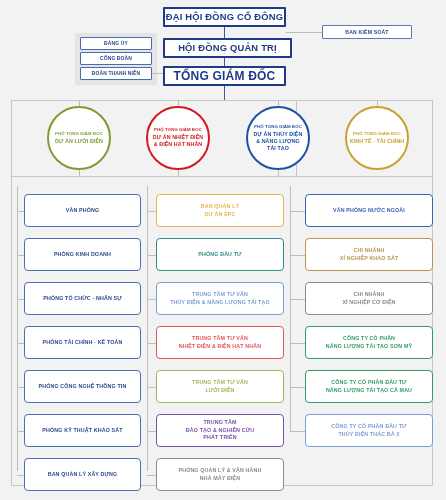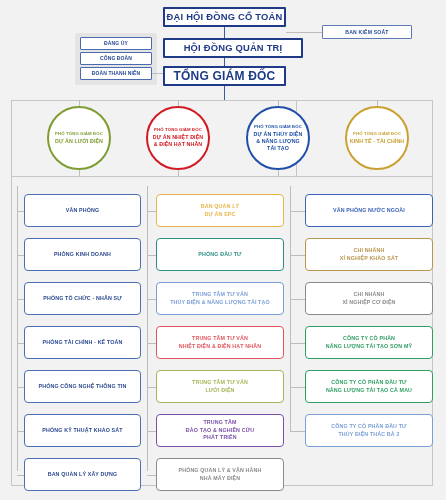--- a/index.html
+++ b/index.html
@@ -27,21 +27,21 @@
   }
 
   
   .hdr{
     border:2.2px solid #1f3a87;
     color:#1f3a87;
     font-size:9.4px;
     border-radius:1px;
   }
   #b-dhcd{left:163px;top:7px;width:123px;height:20px;}
-  #b-hdqt{left:163px;top:38px;width:140px;height:20px;}
+  #b-hdqt{left:163px;top:38px;width:129px;height:20px;}
   #b-tgd {left:163px;top:66px;width:123px;height:20px;font-size:12px;}
 
   #b-bks{
     left:322px;top:25px;width:90px;height:14px;
     border:1px solid #5a79b5;border-radius:1px;
     font-size:5.1px;color:#2a4a96;font-weight:bold;
   }
 
   
   #grp-party{
@@ -108,21 +108,21 @@
   }
   .spine{position:absolute;width:1px;background:#bdbdbd;}
   .stub{position:absolute;height:1px;background:#bdbdbd;}
 </style>
 </head>
 <body>
 
 <div id="root">
 
   <div class="box hdr" id="b-dhcd">
-      <span>ĐẠI HỘI ĐỒNG CỔ TOÁN</span>
+      <span>ĐẠI HỘI ĐỒNG CỔ ĐÔNG</span>
     </div>
   <div class="box hdr" id="b-hdqt">
       <span>HỘI ĐỒNG QUẢN TRỊ</span>
     </div>
   <div class="box hdr" id="b-tgd">
       <span>TỔNG GIÁM ĐỐC</span>
     </div>
   <div class="box" id="b-bks">
       <span>BAN KIỂM SOÁT</span>
     </div>

